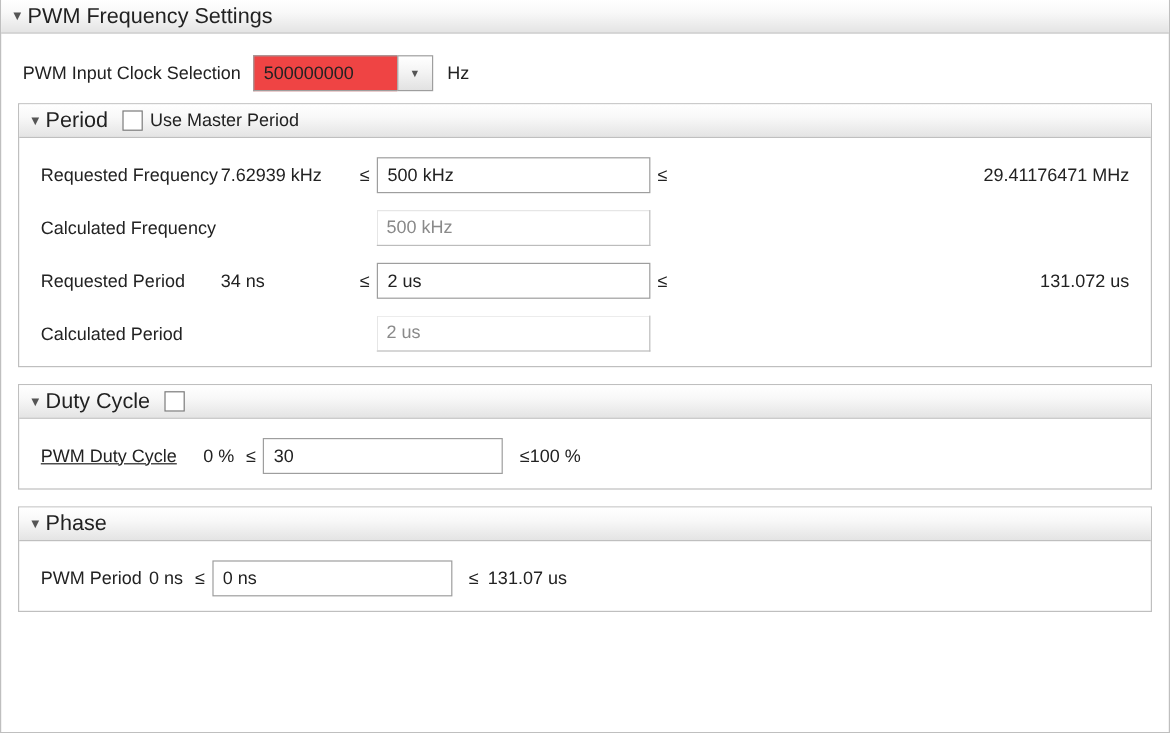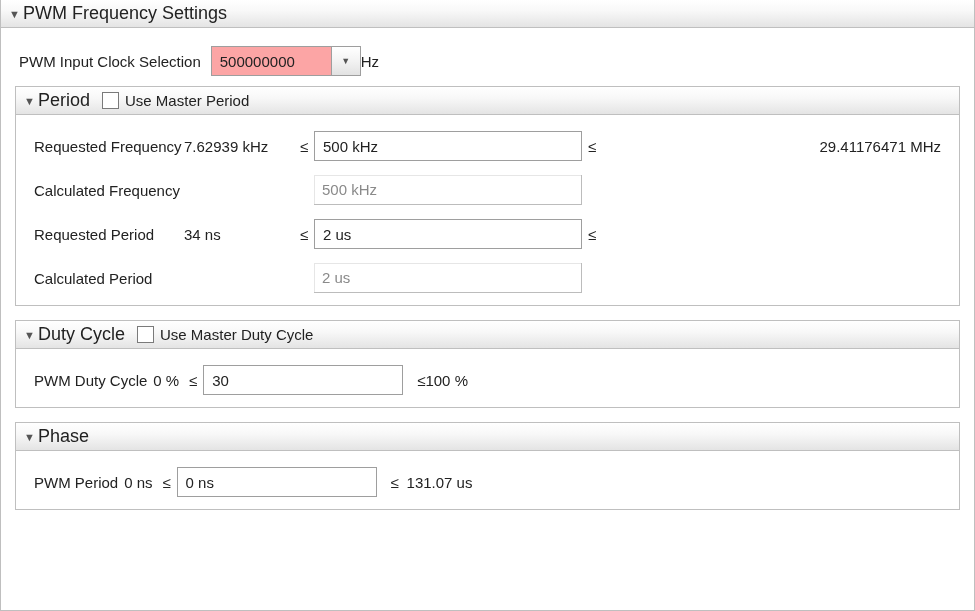--- a/index.html
+++ b/index.html
@@ -77,63 +77,63 @@
   .combo {
     display: inline-flex;
     height: 30px;
   }
   .combo-text {
     width: 120px;
     border: 1px solid #9e9e9e;
     border-right: none;
     padding: 3px 8px;
     font-size: 15px;
-    background: #fca5a5;
+    background: #ef4444;
     display: flex; align-items: center;
   }
   .combo-btn {
     width: 30px;
     border: 1px solid #9e9e9e;
     background: linear-gradient(to bottom, #ffffff 0%, #f4f4f4 45%, #e2e2e2 100%);
     display: flex; align-items: center; justify-content: center;
     font-size: 9px; color: #555;
     cursor: default;
   }
   .subsection {
     margin: 0 14px 14px 14px;
     border: 1px solid #bfbfbf;
   }
   .subsection .body {
     padding: 16px 18px 8px 18px;
   }
   .col-label { width: 150px; }
   .col-min   { width: 110px; text-align: left; }
   .col-le    { width: 20px; text-align: center; }
-  .col-input { width: 268px; }
+  .col-input { width: 228px; }
   .col-le2   { width: 24px; text-align: left; padding-left: 6px;}
   .col-max   { flex: 1; text-align: right; }
 </style>
 </head>
 <body>
 
 <div class="root">
 
   <div class="section-hdr top">
     <span class="caret">▼</span>
     <span class="hdr-title">PWM Frequency Settings</span>
   </div>
 
   <div class="body" style="padding-bottom:6px;">
     <div class="row">
       <span class="lbl" style="margin-right:10px;">PWM Input Clock Selection</span>
       <div class="combo">
         <div class="combo-text">500000000</div>
         <div class="combo-btn">▼</div>
       </div>
-      <span class="lbl" style="">Hz</span>
+      <span class="lbl" style="margin-left:12px;">Hz</span>
     </div>
   </div>
 
   <div class="subsection">
     <div class="section-hdr" style="border-top:none;">
       <span class="caret">▼</span>
       <span class="hdr-title">Period</span>
       <span class="checkbox"></span>
       <span class="lbl">Use Master Period</span>
     </div>
@@ -156,43 +156,43 @@
         <span class="lbl col-le2"></span>
         <span class="lbl col-max"></span>
       </div>
 
       <div class="row">
         <span class="lbl col-label">Requested Period</span>
         <span class="lbl col-min">34 ns</span>
         <span class="lbl col-le">≤</span>
         <input class="input col-input" value="2 us" style="">
         <span class="lbl col-le2">≤</span>
+        <span class="lbl col-max">131.072 us</span>
       </div>
 
       <div class="row">
         <span class="lbl col-label">Calculated Period</span>
         <span class="lbl col-min"></span>
         <span class="lbl col-le"></span>
         <input class="input ro col-input" readonly="" value="2 us" style="">
         <span class="lbl col-le2"></span>
         <span class="lbl col-max"></span>
       </div>
     </div>
   </div>
 
   <div class="subsection">
     <div class="section-hdr" style="border-top:none;">
       <span class="caret">▼</span>
       <span class="hdr-title">Duty Cycle</span>
       <span class="checkbox"></span>
-      <span class="lbl">Use Master Duty Cycle</span>
     </div>
     <div class="body">
       <div class="row">
-        <span class="lbl" style="margin-right:6px;">PWM Duty Cycle</span>
+        <span class="lbl" style="margin-right:22px;text-decoration:underline;">PWM Duty Cycle</span>
         <span class="lbl" style="margin-right:4px;">0 %</span>
         <span class="lbl" style="width:20px;text-align:center;">≤</span>
         <input class="input" style="width: 200px;" value="30">
         <span class="lbl" style="margin-left:14px;">≤</span>
         <span class="lbl">100 %</span>
       </div>
     </div>
   </div>
 
   <div class="subsection">

